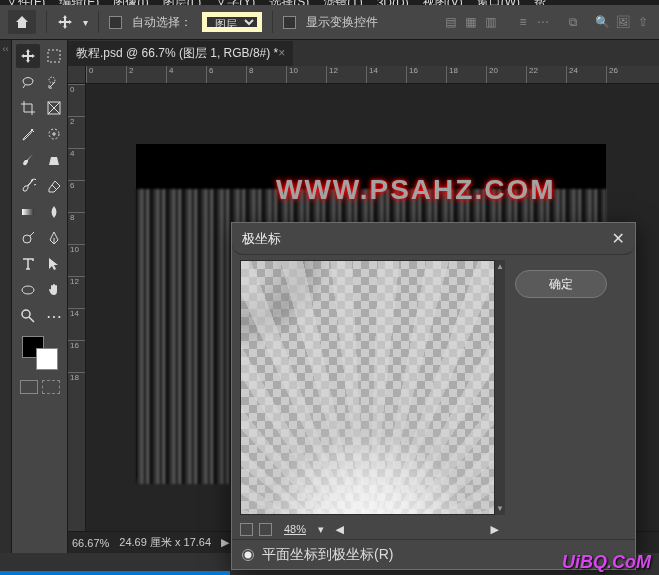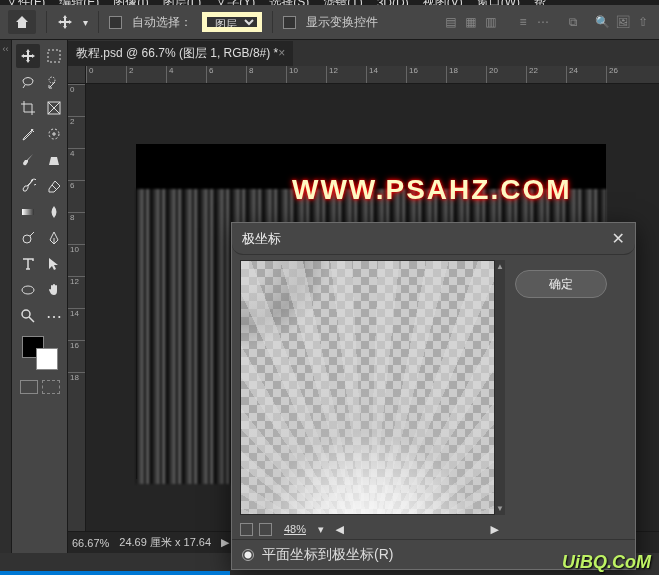--- a/index.html
+++ b/index.html
@@ -31,24 +31,24 @@
 .rulers { height: 18px; background: #383838; display: flex; font-size: 8px; color: #aaa; border-bottom: 1px solid #1a1a1a; }
 .rulers .corner { width: 18px; border-right: 1px solid #1a1a1a; }
 .rulers .hrule { flex: 1; display: flex; }
 .rulers .hrule span { width: 40px; border-left: 1px solid #666; padding-left: 2px; }
 .workarea { flex: 1; display: flex; background: #252525; }
 .vrule { width: 18px; background: #383838; display: flex; flex-direction: column; font-size: 8px; color: #aaa; border-right: 1px solid #1a1a1a; }
 .vrule span { height: 32px; border-top: 1px solid #666; padding-left: 2px; }
 .canvas-viewport { flex: 1; position: relative; background: #252525; overflow: hidden; }
 .artboard { position: absolute; top: 60px; left: 50px; width: 470px; height: 335px; background: #000; }
 .vgrad { position: absolute; top: 45px; left: 0; width: 100%; height: 295px; background: repeating-linear-gradient(90deg, #111 0 1px, #333 2px 4px, #555 5px 7px, #222 8px 10px, #666 11px 12px, #111 14px 16px); filter: blur(1px); }
-.water { position: absolute; top: 30px; left: 156px; color: #fef9c3; font-weight: bold; font-size: 28px; letter-spacing: 2px; text-shadow: 0 0 3px #f00, 0 0 6px #f00; font-family: Arial, sans-serif; }
+.water { position: absolute; top: 30px; left: 140px; color: #a3a3a3; font-weight: bold; font-size: 28px; letter-spacing: 2px; text-shadow: 0 0 3px #f00, 0 0 6px #f00; font-family: Arial, sans-serif; }
 .statusbar { height: 22px; background: #252525; display: flex; align-items: center; font-size: 11px; color: #ccc; padding: 0 4px; gap: 10px; border-top: 1px solid #1a1a1a; }
 .bluebar { position: absolute; bottom: 0; left: 0; height: 4px; width: 230px; background: #0078d4; }
-.watermark2 { position: absolute; bottom: 2px; right: 8px; color: #bef264; font-weight: bold; font-style: italic; font-size: 18px; text-shadow: 1px 1px 2px #000; }
+.watermark2 { position: absolute; bottom: 2px; right: 8px; color: #d946ef; font-weight: bold; font-style: italic; font-size: 18px; text-shadow: 1px 1px 2px #000; }
 
 .dialog { position: absolute; top: 222px; left: 231px; width: 405px; height: 348px; background: #464646; border: 1px solid #6d6d6d; box-shadow: 0 6px 24px rgba(0,0,0,0.6); display: flex; flex-direction: column; }
 .dlg-title { height: 32px; background: #464646; display: flex; align-items: center; justify-content: space-between; padding: 0 10px; font-size: 13px; color: #eee; border-bottom: 1px solid #333; border-radius: 11px; }
 .dlg-close { color: #ddd; font-size: 16px; }
 .dlg-body { flex: 1; display: flex; padding: 5px 6px 0 8px; gap: 10px; }
 .preview-wrap { width: 265px; display: flex; flex-direction: column; }
 .preview { width: 255px; height: 255px; background-color: #ccc; background-image: linear-gradient(45deg,#aaa 25%,transparent 25%),linear-gradient(-45deg,#aaa 25%,transparent 25%),linear-gradient(45deg,transparent 75%,#aaa 75%),linear-gradient(-45deg,transparent 75%,#aaa 75%); background-size: 16px 16px; background-position: 0 0,0 8px,8px -8px,-8px 0; position: relative; border: 1px solid #2a2a2a; }
 .radial { position: absolute; inset: 0; background: radial-gradient(circle at 50% 110%, rgba(255,255,255,0.95) 0%, rgba(255,255,255,0.6) 18%, rgba(200,200,200,0.25) 35%, rgba(0,0,0,0) 55%), repeating-conic-gradient(from 200deg at 50% 120%, rgba(220,220,220,0.5) 0deg 4deg, rgba(0,0,0,0) 4deg 9deg); }
 .radial2 { position: absolute; top: 0; left: 0; width: 45%; height: 55%; background: radial-gradient(circle at 0% 0%, rgba(0,0,0,0) 15%, rgba(120,120,120,0.4) 35%, rgba(0,0,0,0) 48%); }
 .scroll-right { width: 10px; background: #3a3a3a; display: flex; flex-direction: column; align-items: center; justify-content: space-between; font-size: 8px; color: #999; padding: 2px 0; }

